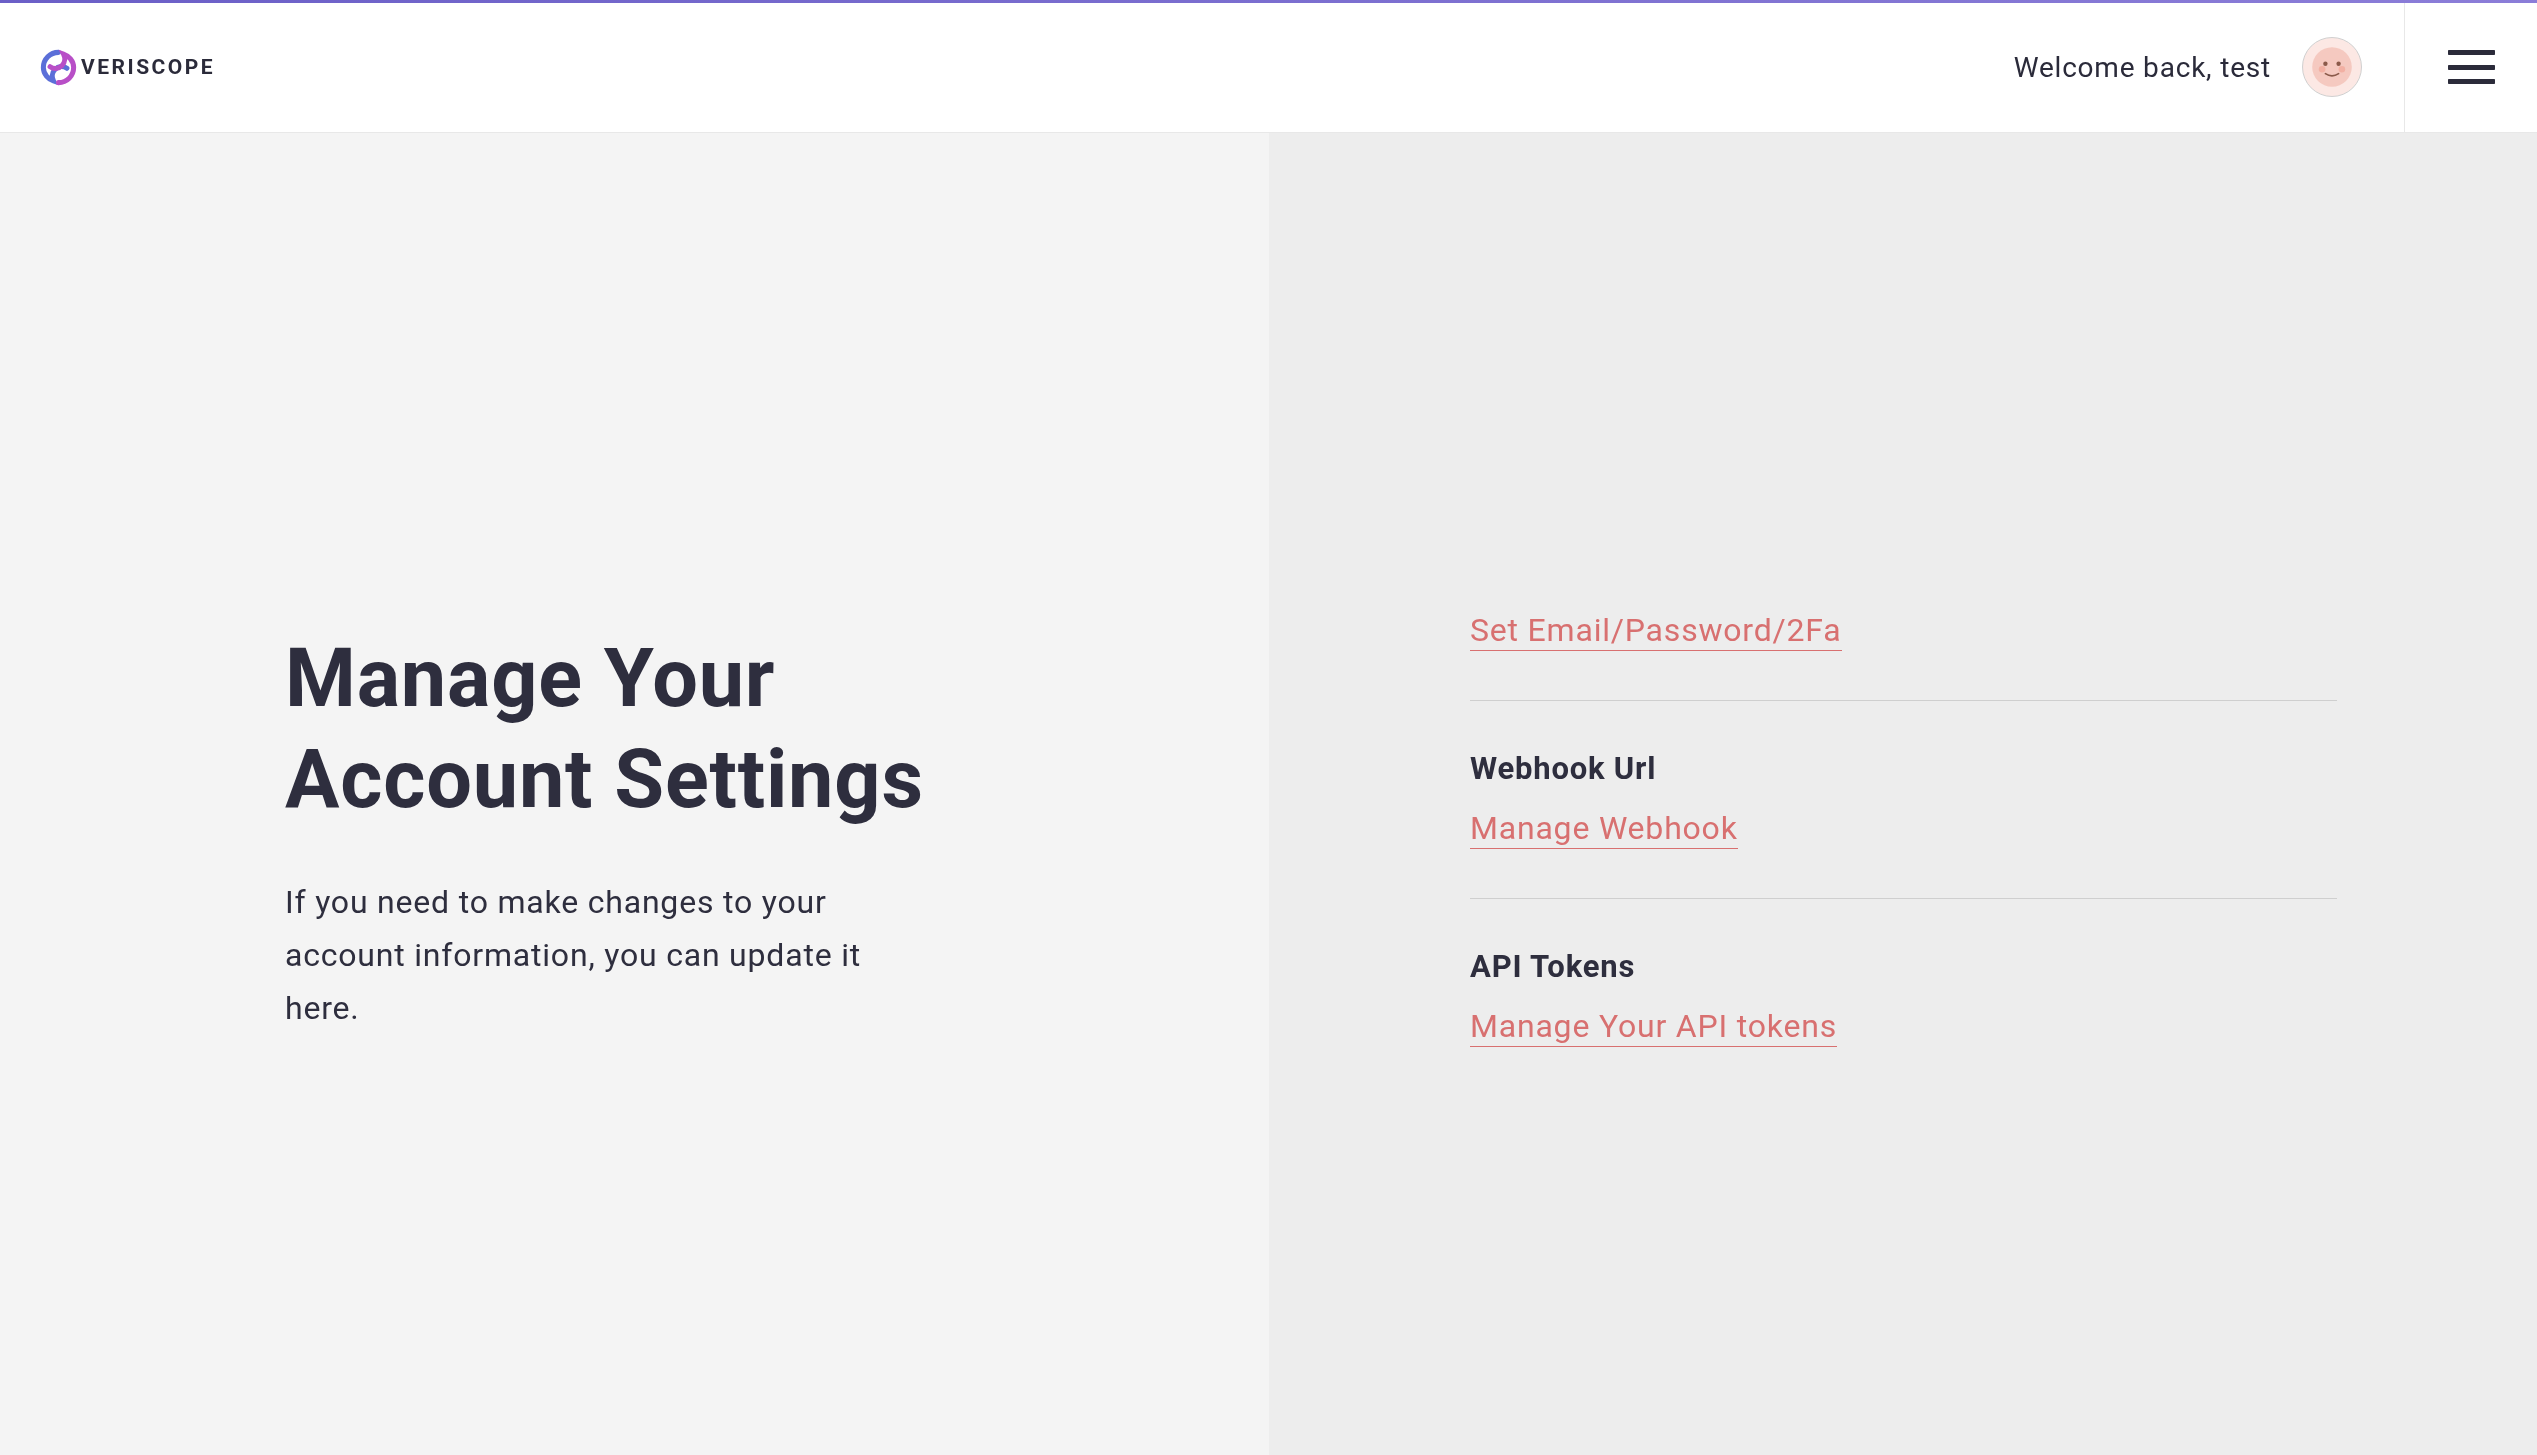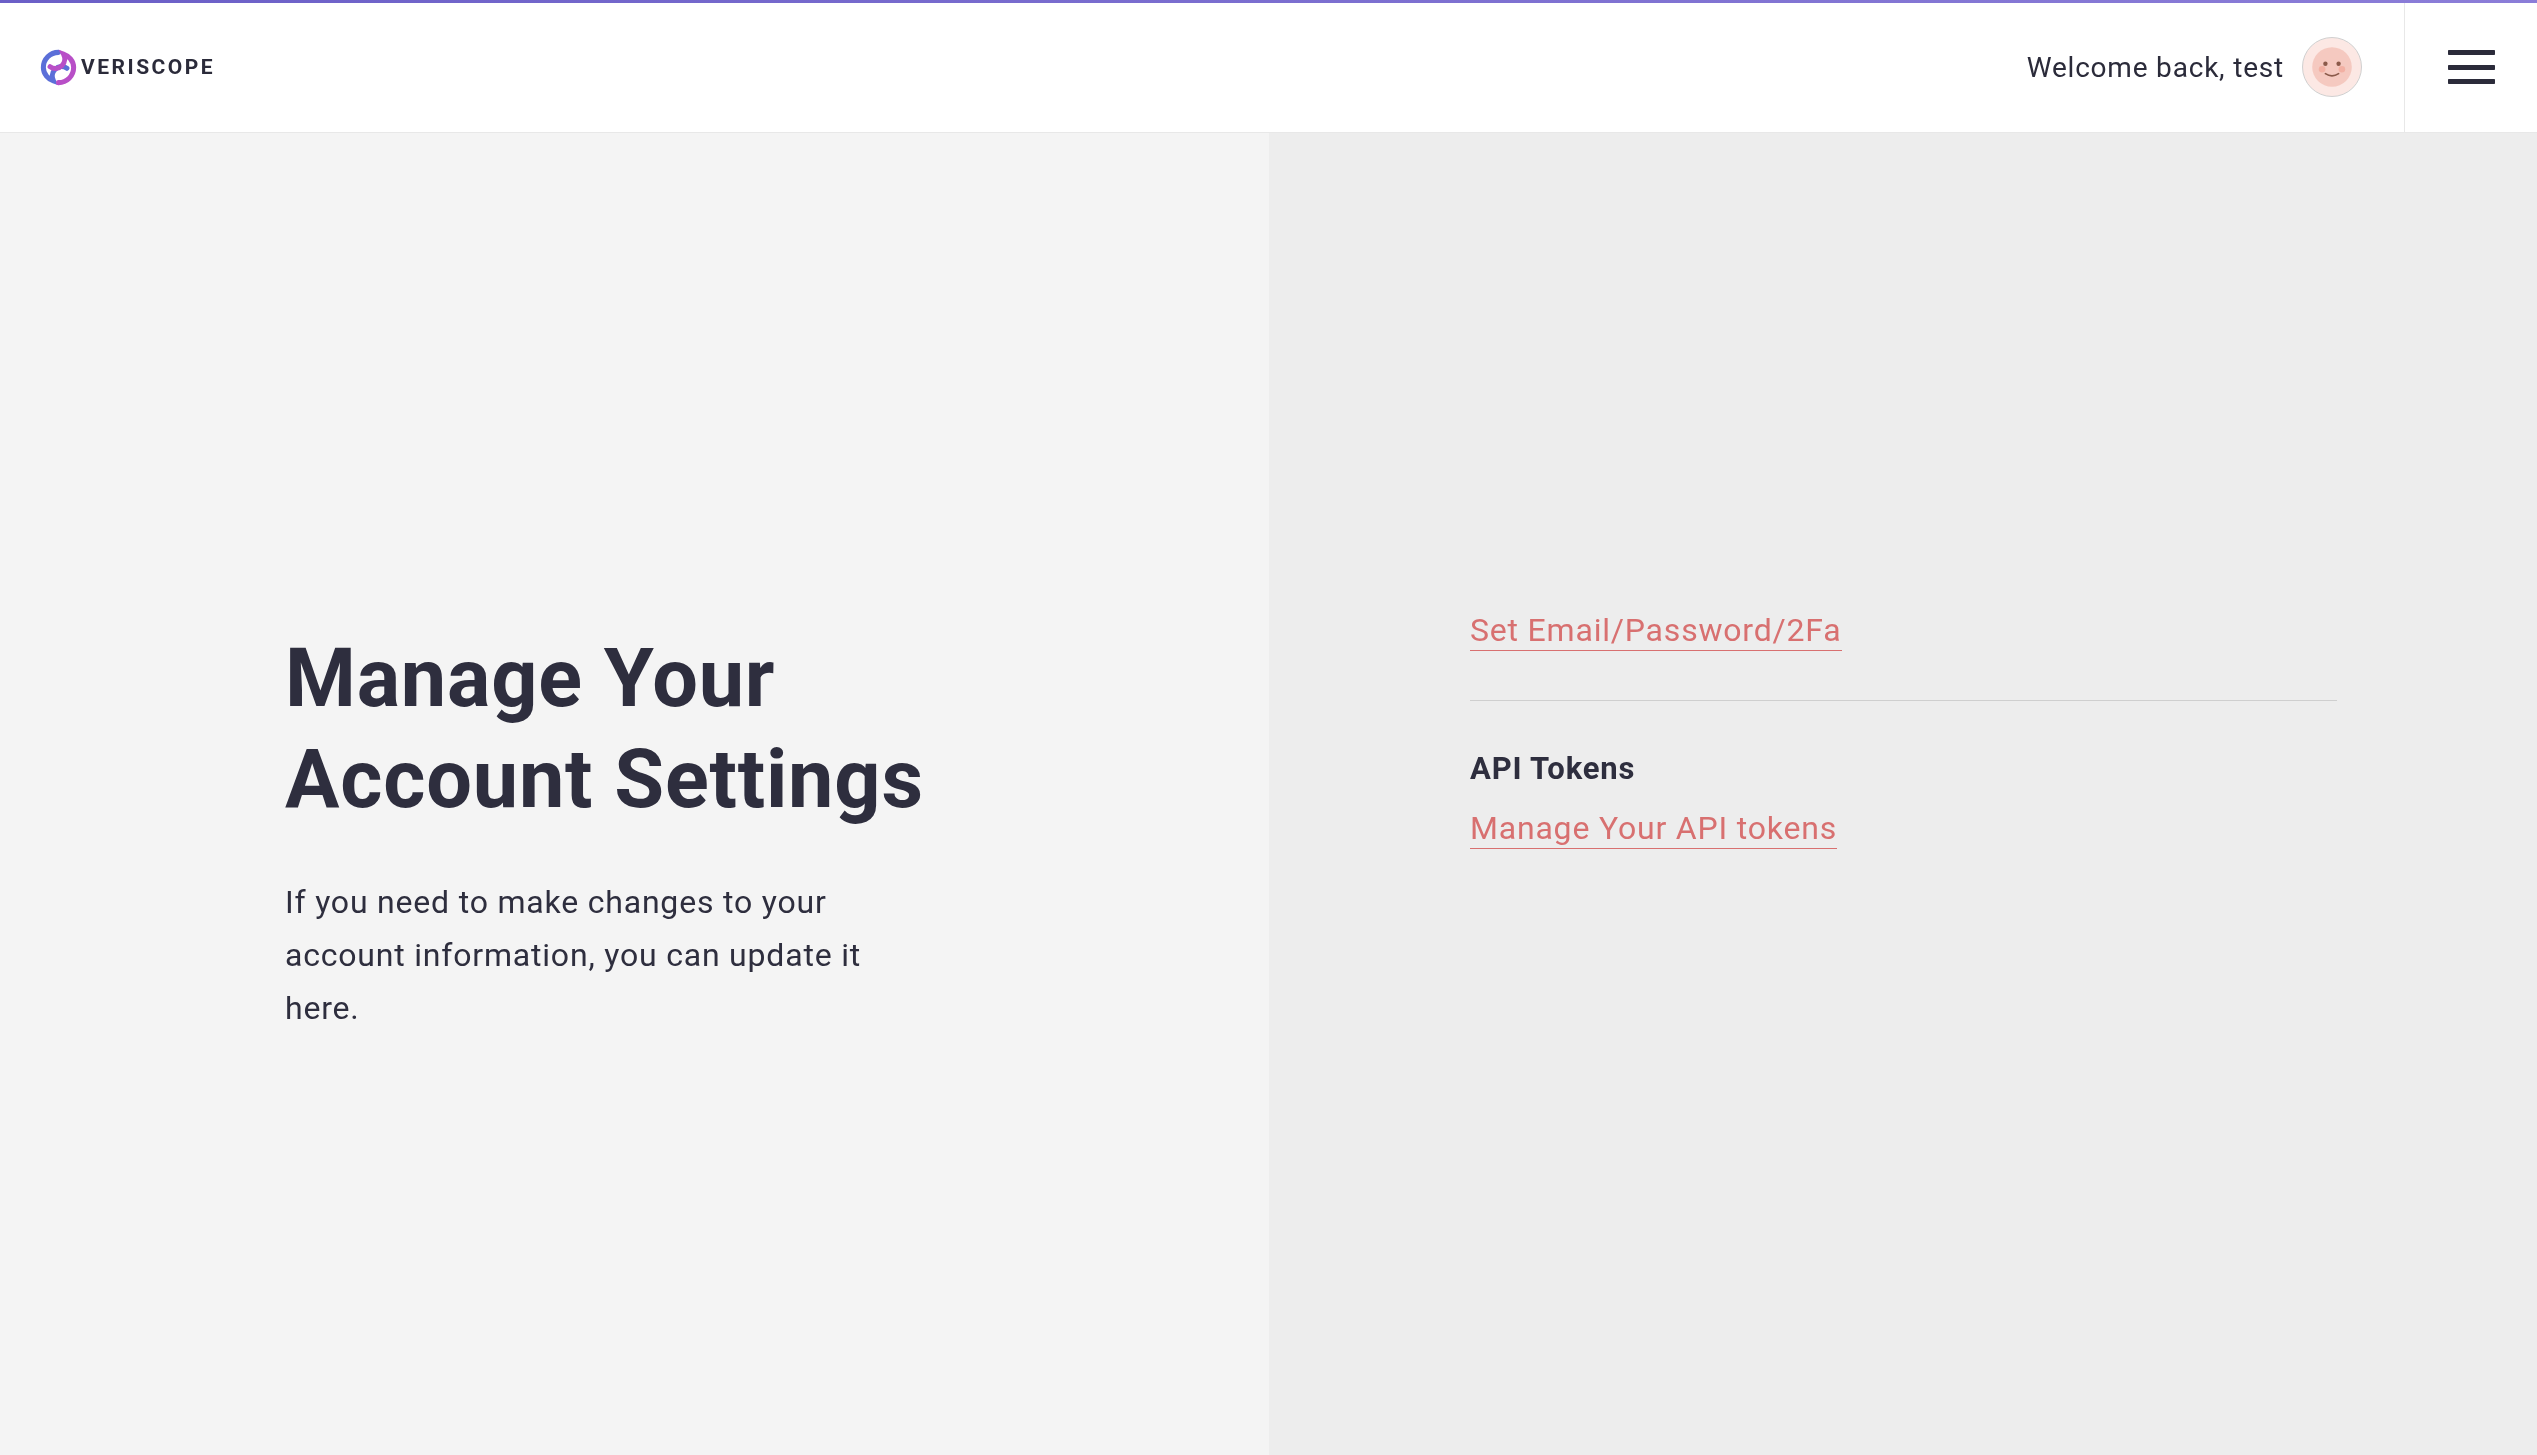--- a/index.html
+++ b/index.html
@@ -52,21 +52,21 @@
     
     .header-right {
       display: flex;
       align-items: center;
       height: 100%;
     }
     
     .welcome-area {
       display: flex;
       align-items: center;
-      gap: 18px;
+      gap: 31px;
       padding-right: 42px;
       text-align: center;
     }
     
     .welcome-text {
       font-size: 28px;
       color: #2b2b3a;
       letter-spacing: 0.8px;
     }
     
@@ -212,20 +212,24 @@
   <section class="left-panel">
     <h1 class="page-title">Manage Your Account Settings</h1>
     <p class="page-description">If you need to make changes to your account information, you can update it here.</p>
   </section>
 
   <section class="right-panel">
     <div class="settings-section">
       <a class="section-link">Set Email/Password/2Fa</a>
     </div>
 
+    <div class="settings-section">
+      <h2 class="section-title">Webhook Url</h2>
+      <a class="section-link">Manage Webhook</a>
+    </div>
 
     <div class="settings-section">
       <h2 class="section-title">API Tokens</h2>
       <a class="section-link">Manage Your API tokens</a>
     </div>
   </section>
 </main>
 
 
 </body></html>

